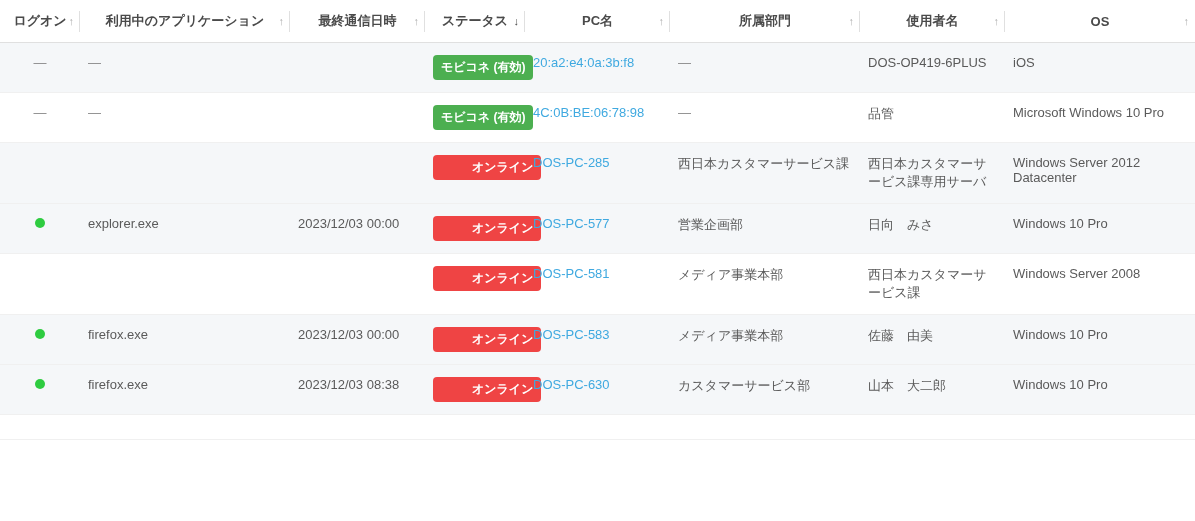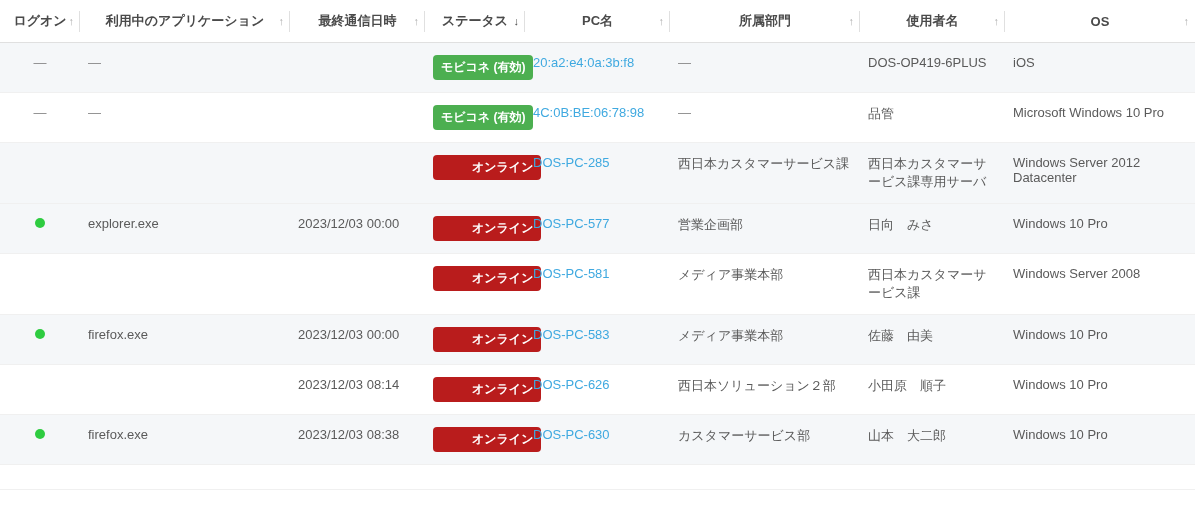--- a/index.html
+++ b/index.html
@@ -75,21 +75,21 @@
   .badge {
     display: inline-block;
     padding: 4px 8px;
     border-radius: 4px;
     color: #fff;
     font-size: 12px;
     font-weight: 600;
     white-space: nowrap;
   }
   .badge-green { background: #4caf50; }
-  .badge-blue  { background: #b91c1c; padding-left: 39px; }
+  .badge-blue  { background: #ef4444; padding-left: 39px; }
   .link { color: #3fa9e0; margin-top: 35px; }
 </style>
 </head>
 <body>
 
 <table class="table">
   <colgroup>
     <col class="col-logon">
       <col class="col-app">
       <col class="col-last">
@@ -189,30 +189,20 @@
       <tr class="alt">
         <td class="center"><span class="dot"></span></td>
         <td><span>firefox.exe</span></td>
         <td><span>2023/12/03 00:00</span></td>
         <td><span class="badge badge-blue">オンライン</span></td>
         <td><span class="link">DOS-PC-583</span></td>
         <td><span>メディア事業本部</span></td>
         <td><span>佐藤　由美</span></td>
         <td><span>Windows 10 Pro</span></td>
       </tr>
-      <tr>
-        <td class="center"></td>
-        <td><span></span></td>
-        <td><span>2023/12/03 08:14</span></td>
-        <td><span class="badge badge-blue">オンライン</span></td>
-        <td><span class="link">DOS-PC-626</span></td>
-        <td><span>西日本ソリューション２部</span></td>
-        <td><span>小田原　順子</span></td>
-        <td><span>Windows 10 Pro</span></td>
-      </tr>
       <tr class="alt">
         <td class="center"><span class="dot"></span></td>
         <td><span>firefox.exe</span></td>
         <td><span>2023/12/03 08:38</span></td>
         <td><span class="badge badge-blue">オンライン</span></td>
         <td><span class="link">DOS-PC-630</span></td>
         <td><span>カスタマーサービス部</span></td>
         <td><span>山本　大二郎</span></td>
         <td><span>Windows 10 Pro</span></td>
       </tr>

